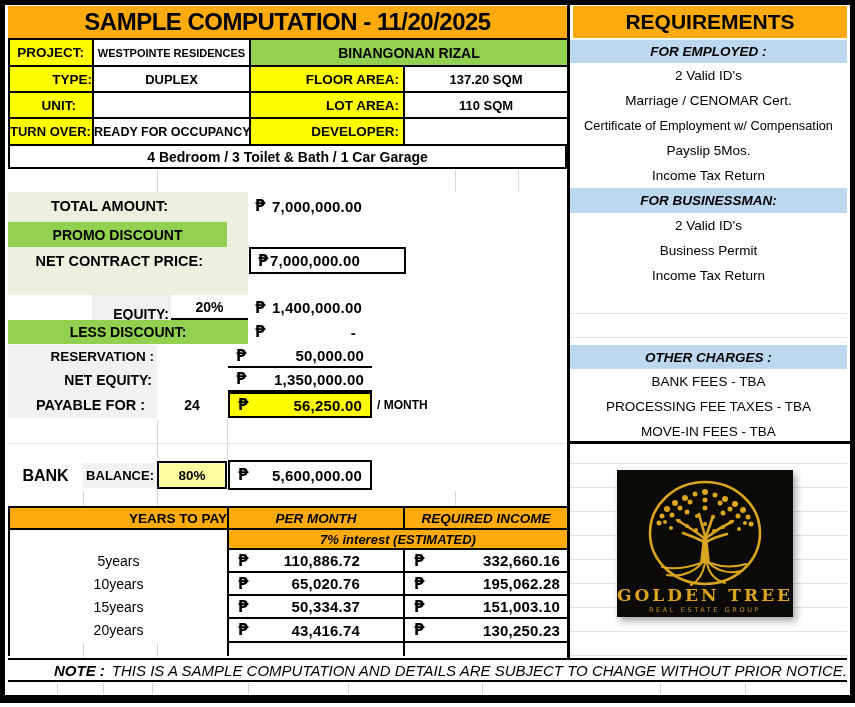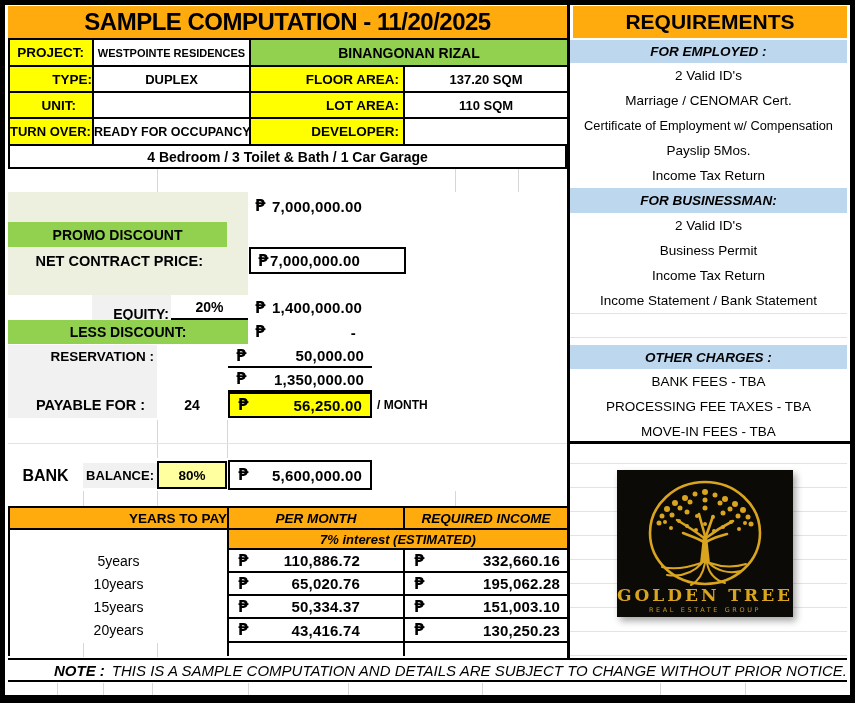--- a/index.html
+++ b/index.html
@@ -79,20 +79,21 @@
       <td class="bx" style="background:#FFFF00;text-align:right;padding-right:4px;font-size:13.5px">DEVELOPER:</td>
       <td class="bx"></td>
     </tr>
   </tbody>
     </table>
 
   <div class="cell cc bx" style="left:8px;top:144px;width:559px;height:25px;font-size:14px;">4 Bedroom / 3 Toilet &amp; Bath / 1 Car Garage</div>
 
   <div class="cell" style="left:8px;top:192px;width:240px;height:103px;background:#EDEFDF"></div>
 
+  <div class="cell cr" style="left:8px;top:192px;width:160px;height:28px;font-size:14.5px">TOTAL AMOUNT:</div>
   <div class="cell money" style="left:249px;top:192px;width:123px;height:28px;padding:0 10px 0 6px">
     <span class="peso">₱</span>
     <span>7,000,000.00</span>
   </div>
 
   <div class="cell cc" style="left:8px;top:222px;width:219px;height:25px;background:#92D050;font-size:14px">PROMO DISCOUNT</div>
 
   <div class="cell cr" style="left:8px;top:247px;width:195px;height:27px;font-size:14.5px">NET CONTRACT PRICE:</div>
   <div class="cell money" style="left:249px;top:247px;width:157px;height:27px;border:2px solid #000;padding:0 44px 0 7px">
     <span class="peso">₱</span>
@@ -113,20 +114,21 @@
   </div>
 
   <div class="cell" style="left:8px;top:345px;width:149px;height:73px;background:#F1F1F1"></div>
 
   <div class="cell cr" style="left:8px;top:345px;width:149px;height:23px;font-size:13.5px;padding-right:3px">RESERVATION :</div>
   <div class="cell money" style="left:228px;top:345px;width:144px;height:23px;border-bottom:2px solid #000;padding:0 8px">
     <span class="peso">₱</span>
     <span>50,000.00</span>
   </div>
 
+  <div class="cell cr" style="left:8px;top:368px;width:149px;height:24px;font-size:14px;padding-right:5px">NET EQUITY:</div>
   <div class="cell money" style="left:228px;top:368px;width:144px;height:24px;border-bottom:2px solid #000;padding:0 8px">
     <span class="peso">₱</span>
     <span>1,350,000.00</span>
   </div>
 
   <div class="cell cr" style="left:8px;top:392px;width:149px;height:26px;font-size:14.5px;padding-right:12px">PAYABLE FOR :</div>
   <div class="cell cc" style="left:157px;top:392px;width:70px;height:26px;font-size:14px">24</div>
   <div class="cell money" style="left:228px;top:392px;width:144px;height:26px;background:#FFFF00;border:2.5px solid #000;padding:0 8px">
     <span class="peso">₱</span>
     <span>56,250.00</span>
@@ -240,21 +242,20 @@
   <div class="ritem" style="left:570px;top:63px;width:277px;height:25px">2 Valid ID's</div>
   <div class="ritem" style="left:570px;top:88px;width:277px;height:25px">Marriage / CENOMAR Cert.</div>
   <div class="ritem" style="left:570px;top:113px;width:277px;height:25px;font-size:12.8px">Certificate of Employment w/ Compensation</div>
   <div class="ritem" style="left:570px;top:138px;width:277px;height:25px">Payslip 5Mos.</div>
   <div class="ritem" style="left:570px;top:163px;width:277px;height:25px">Income Tax Return</div>
 
   <div class="band" style="left:570px;top:188px;width:277px;height:25px">FOR BUSINESSMAN:</div>
   <div class="ritem" style="left:570px;top:213px;width:277px;height:25px">2 Valid ID's</div>
   <div class="ritem" style="left:570px;top:238px;width:277px;height:25px">Business Permit</div>
   <div class="ritem" style="left:570px;top:263px;width:277px;height:25px">Income Tax Return</div>
-  <div class="ritem" style="left:570px;top:288px;width:277px;height:25px">Income Statement / Bank Statement</div>
 
   <div class="hgrid" style="left:570px;top:313px;width:277px;height:1px"></div>
   <div class="hgrid" style="left:570px;top:337px;width:277px;height:1px"></div>
 
   <div class="band" style="left:570px;top:345px;width:277px;height:24px">OTHER  CHARGES :</div>
   <div class="ritem" style="left:570px;top:369px;width:277px;height:25px">BANK FEES - TBA</div>
   <div class="ritem" style="left:570px;top:394px;width:277px;height:25px">PROCESSING FEE TAXES - TBA</div>
   <div class="ritem" style="left:570px;top:419px;width:277px;height:25px">MOVE-IN FEES - TBA</div>
 
   <div class="blk" style="left:567px;top:441px;width:284px;height:3px"></div>

